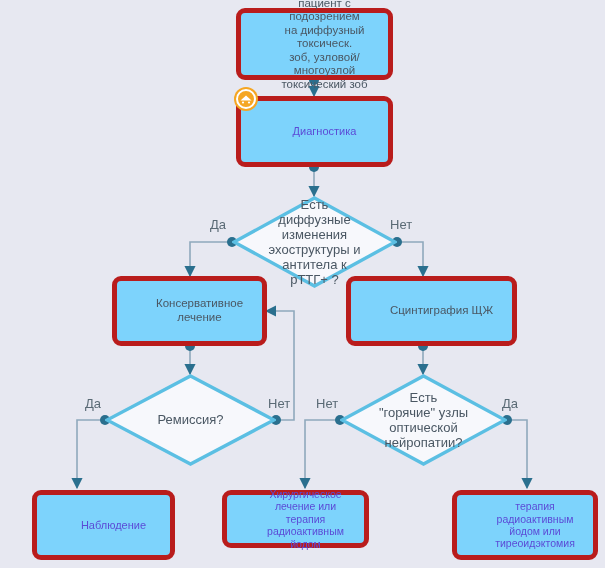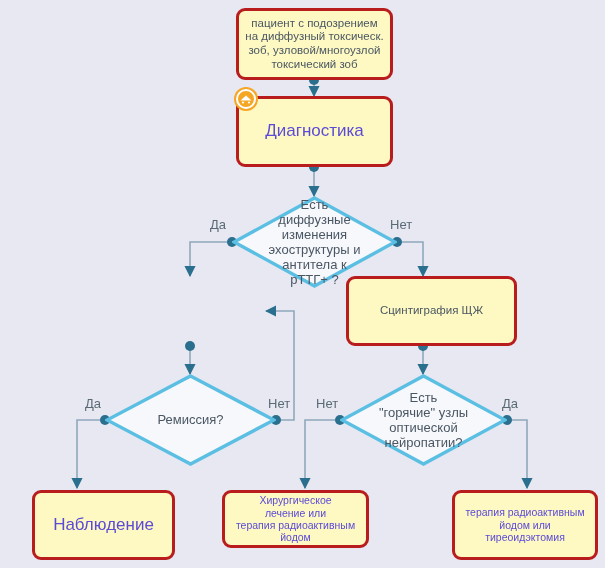--- a/index.html
+++ b/index.html
@@ -25,32 +25,33 @@
   .node {
     position: absolute;
     box-sizing: border-box;
     display: flex;
     align-items: center;
     justify-content: center;
     text-align: center;
     z-index: 3;
   }
   .node.box {
-    border: 3px solid #b91c1c;
+    border: 5px solid #b91c1c;
     border-radius: 9px;
-    background: #fef9c3;
+    background: #7dd3fc;
+    padding-left: 20px;
   }
   .node .lbl {
     display: block;
     line-height: 1.18;
     padding: 0 4px;
     white-space: pre-line;
   }
   .txt-dark { color: #4A5763; font-size: 11.5px; }
-  .txt-link { color: #5B4BD6; font-size: 17px; }
+  .txt-link { color: #5B4BD6; font-size: 11px; }
   .txt-link-sm { color: #5B4BD6; font-size: 10.5px; }
 
   .diamond-wrap {
     position: absolute;
     z-index: 3;
   }
   .diamond-wrap svg { position: absolute; left: 0; top: 0; }
   .diamond-wrap .dtext {
     position: absolute;
     left: 0; top: 0;
@@ -151,20 +152,24 @@
       <polygon points="82.5,2 163,46 82.5,90 2,46" fill="#F7F8FC" stroke="#5BBFE3" stroke-width="3.4"></polygon>
     </svg>
     <div class="dtext">Есть
 диффузные
 изменения
 эхоструктуры и
 антитела к
 рТТГ+ ?</div>
   </div>
 
+  <div class="node box" style="left:112px; top:276px; width:155px; height:70px;">
+    <span class="lbl txt-dark">Консервативное
+лечение</span>
+  </div>
 
   <div class="node box" style="left:346px; top:276px; width:171px; height:70px;text-align:right;">
     <span class="lbl txt-dark">Сцинтиграфия ЩЖ</span>
   </div>
 
   <div class="diamond-wrap" style="left:105px; top:374px; width:171px; height:92px;">
     <svg width="171" height="92" viewBox="0 0 171 92">
       <polygon points="85.5,2 169,46 85.5,90 2,46" fill="#F7F8FC" stroke="#5BBFE3" stroke-width="3.4"></polygon>
     </svg>
     <div class="dtext">Ремиссия?</div>

